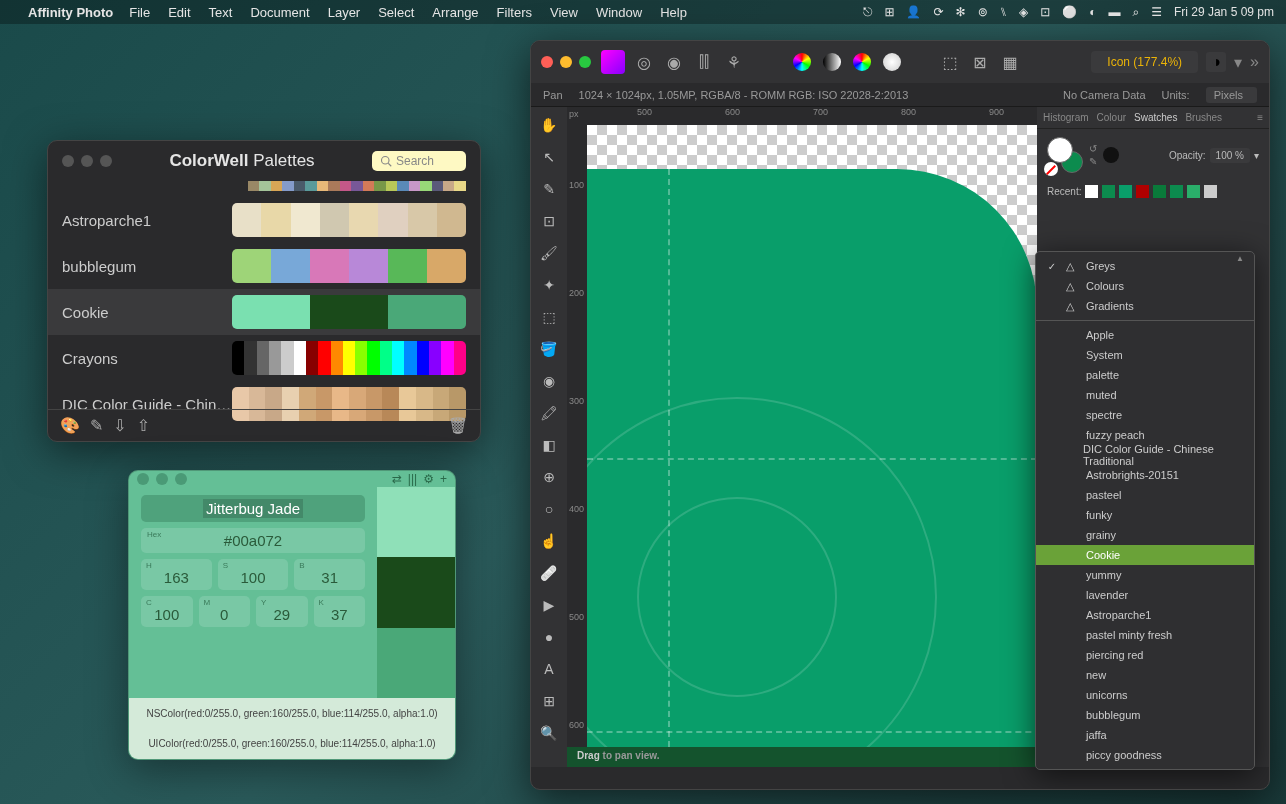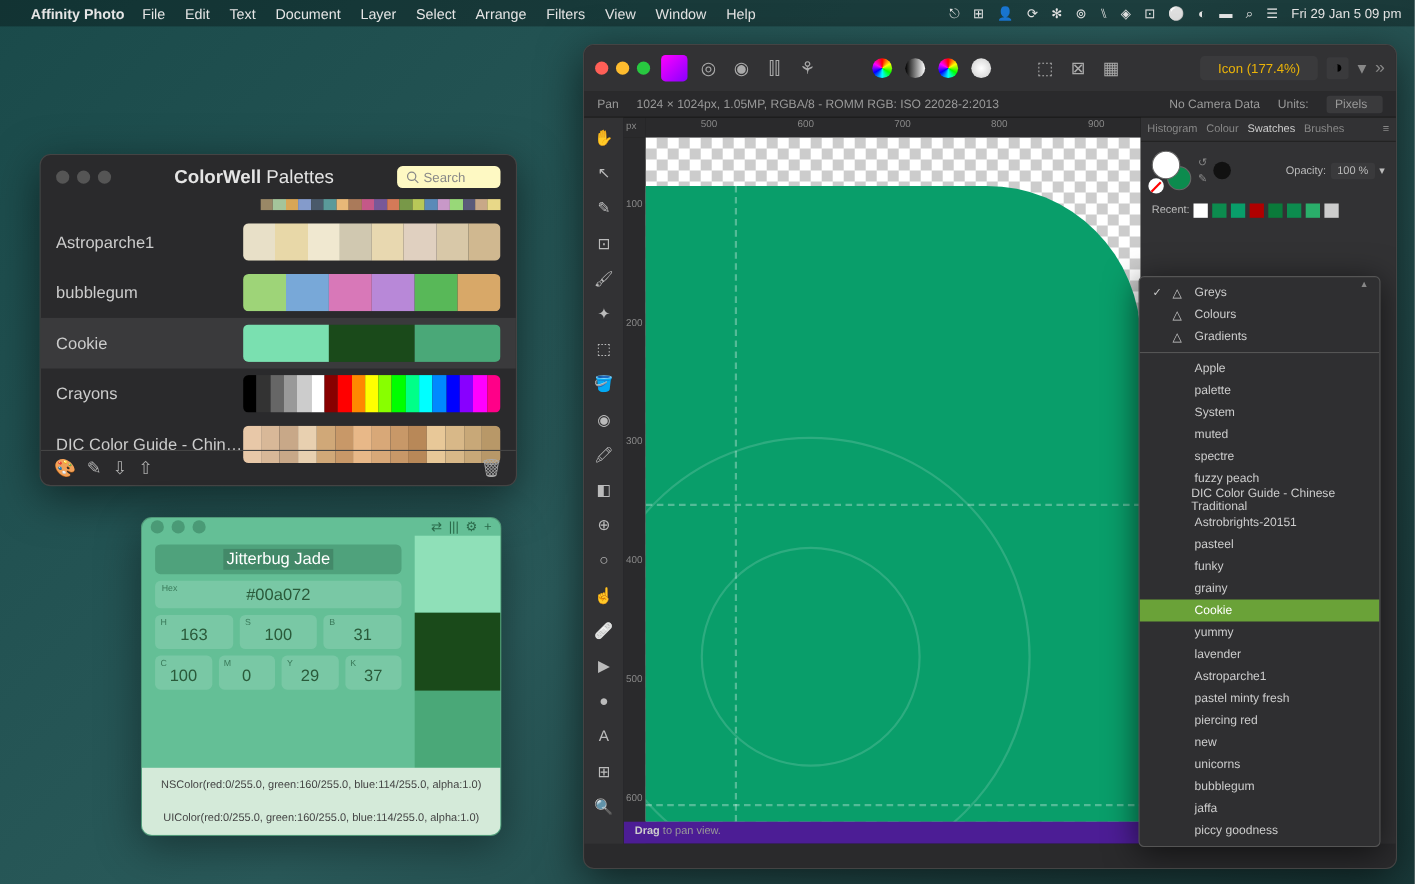--- a/index.html
+++ b/index.html
@@ -7,21 +7,21 @@
 
 
 .menubar { position: absolute; top: 0; left: 0; right: 0; height: 24px; background: rgba(0,0,0,0.3); display: flex; align-items: center; color: #e5e5e5; font-size: 13px; padding: 0 12px; }
 .menubar .apple { margin-right: 16px; font-size: 15px; }
 .menubar .app-name { font-weight: 600; margin-right: 16px; }
 .menubar .menu-item { margin-right: 18px; cursor: default; }
 .menubar .right { margin-left: auto; display: flex; align-items: center; gap: 12px; }
 .menubar .right span { font-size: 12px; }
 
 
-.colorwell { position: absolute; left: 36px; top: 140px; width: 434px; height: 302px; background: #2a2a2c; border-radius: 10px; box-shadow: 0 10px 40px rgba(0,0,0,0.5); overflow: hidden; border: 1px solid #444; }
+.colorwell { position: absolute; left: 47px; top: 140px; width: 434px; height: 302px; background: #2a2a2c; border-radius: 10px; box-shadow: 0 10px 40px rgba(0,0,0,0.5); overflow: hidden; border: 1px solid #444; }
 .colorwell-header { display: flex; align-items: center; padding: 10px 14px; }
 .traffic { display: flex; gap: 7px; }
 .traffic span { width: 12px; height: 12px; border-radius: 50%; background: #555; display: inline-block; }
 .cw-title { flex: 1; text-align: center; color: #e5e5e5; font-size: 17px; }
 .cw-title .bold { font-weight: 600; }
 .cw-search { display: flex; align-items: center; background: #fef9c3; border-radius: 5px; padding: 3px 8px; width: 94px; color: #888; font-size: 12px; }
 .cw-search svg { width: 12px; height: 12px; margin-right: 4px; }
 .palette-strip { height: 10px; margin: 0 14px 6px 200px; display: flex; }
 .palette-strip span { flex: 1; }
 .palette-list { }
@@ -79,21 +79,21 @@
 .aff-ruler-corner { position:absolute; top:0; left:0; width:20px; height:18px; background:#2a2a2c; color:#888; font-size:9px; padding:2px; }
 .aff-canvas { position: absolute; top: 18px; left: 20px; right: 0; bottom: 20px; background: repeating-conic-gradient(#ccc 0 25%, #fff 0 50%) 0 0/20px 20px; }
 .aff-artwork { position: absolute; top: 44px; left: 0; right: 0; bottom: 0; background: #099e6a; border-top-right-radius: 140px; overflow: hidden; }
 .aff-artwork::before { content:''; position:absolute; border:2px dashed rgba(255,255,255,0.3); top:-140px; left:-140px; width:700px; height:700px; }
 .aff-rings { position:absolute; left:-100px; bottom:-100px; width:500px; height:500px; }
 .aff-rings::before, .aff-rings::after { content:''; position:absolute; border:2px solid rgba(255,255,255,0.15); border-radius:50%; }
 .aff-rings::before { inset:50px; }
 .aff-rings::after { inset:150px; }
 .aff-cross-h { position:absolute; top:50%; left:0; right:0; border-top:2px dashed rgba(255,255,255,0.3); }
 .aff-cross-v { position:absolute; left:18%; top:0; bottom:0; border-left:2px dashed rgba(255,255,255,0.3); }
-.aff-status { position: absolute; bottom: 0; left: 0; right: 0; height: 20px; background: #4c1d95; color: #999; font-size: 10px; padding: 3px 10px; }
+.aff-status { position: absolute; bottom: 0; left: 0; right: 0; height: 20px; background: #14532d; color: #999; font-size: 10px; padding: 3px 10px; font-weight: bold; }
 .aff-status b { color: #ccc; }
 .aff-side { width: 232px; background: #323234; display: flex; flex-direction: column; font-size: 11px; color: #bbb; }
 .aff-tabs { display: flex; border-bottom: 1px solid #222; height: 22px; align-items: center; padding: 0 6px; gap: 8px; font-size: 10px; color: #888; }
 .aff-tabs span.active { color: #ccc; }
 .aff-tabs .dots { margin-left: auto; }
 .aff-color-row { padding: 8px 10px; display: flex; align-items: center; gap: 6px; }
 .aff-fgbg { position: relative; width: 36px; height: 36px; }
 .aff-fg { position: absolute; top: 0; left: 0; width: 26px; height: 26px; background: #fff; border-radius: 50%; border:1px solid #666; }
 .aff-bg { position: absolute; bottom: 0; right: 0; width: 22px; height: 22px; background: #0c8b4e; border-radius: 50%; border:1px solid #666; }
 .aff-nocolor { position:absolute; bottom:-3px; left:-3px; width:14px; height:14px; background:#fff; border-radius:50%; }
@@ -484,30 +484,30 @@
     <div class="dd-sep"></div>
     <div id="dd-palettes">
         <div class="dd-item">
           <span class="dd-check"></span>
           <span class="dd-icon"></span>
           <span>Apple</span>
         </div>
         <div class="dd-item">
           <span class="dd-check"></span>
           <span class="dd-icon"></span>
+          <span>System</span>
+        </div>
+        <div class="dd-item">
+          <span class="dd-check"></span>
+          <span class="dd-icon"></span>
           <span>palette</span>
         </div>
         <div class="dd-item">
           <span class="dd-check"></span>
           <span class="dd-icon"></span>
-          <span>System</span>
-        </div>
-        <div class="dd-item">
-          <span class="dd-check"></span>
-          <span class="dd-icon"></span>
           <span>muted</span>
         </div>
         <div class="dd-item">
           <span class="dd-check"></span>
           <span class="dd-icon"></span>
           <span>spectre</span>
         </div>
         <div class="dd-item">
           <span class="dd-check"></span>
           <span class="dd-icon"></span>

